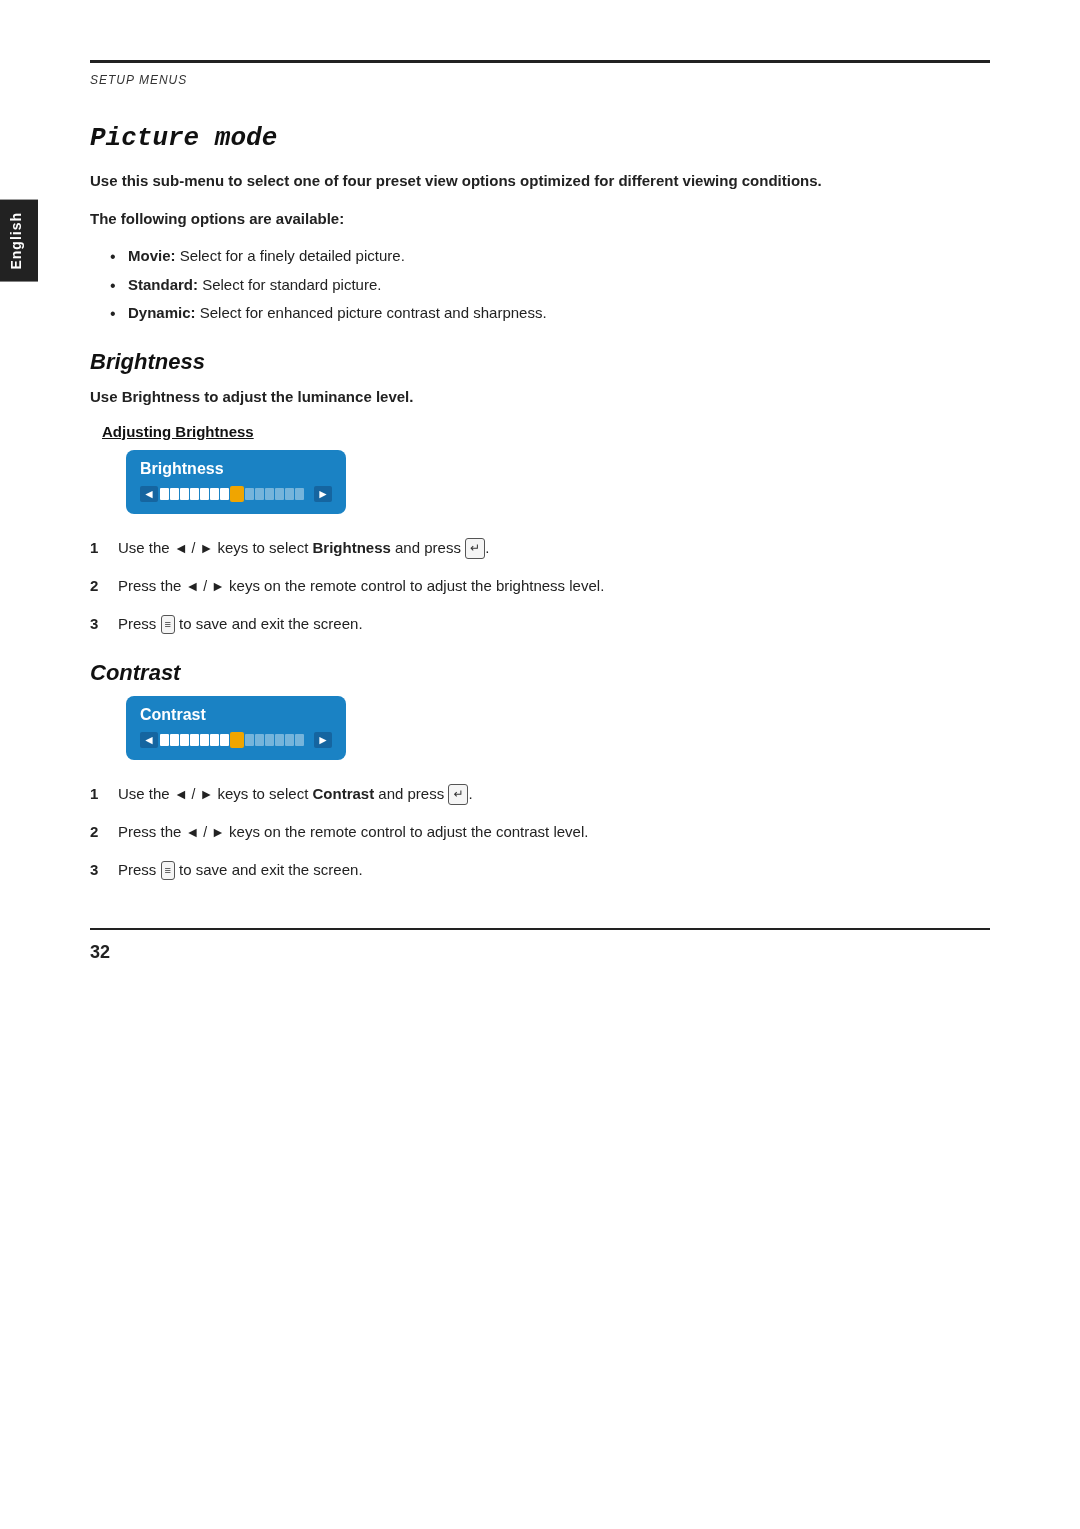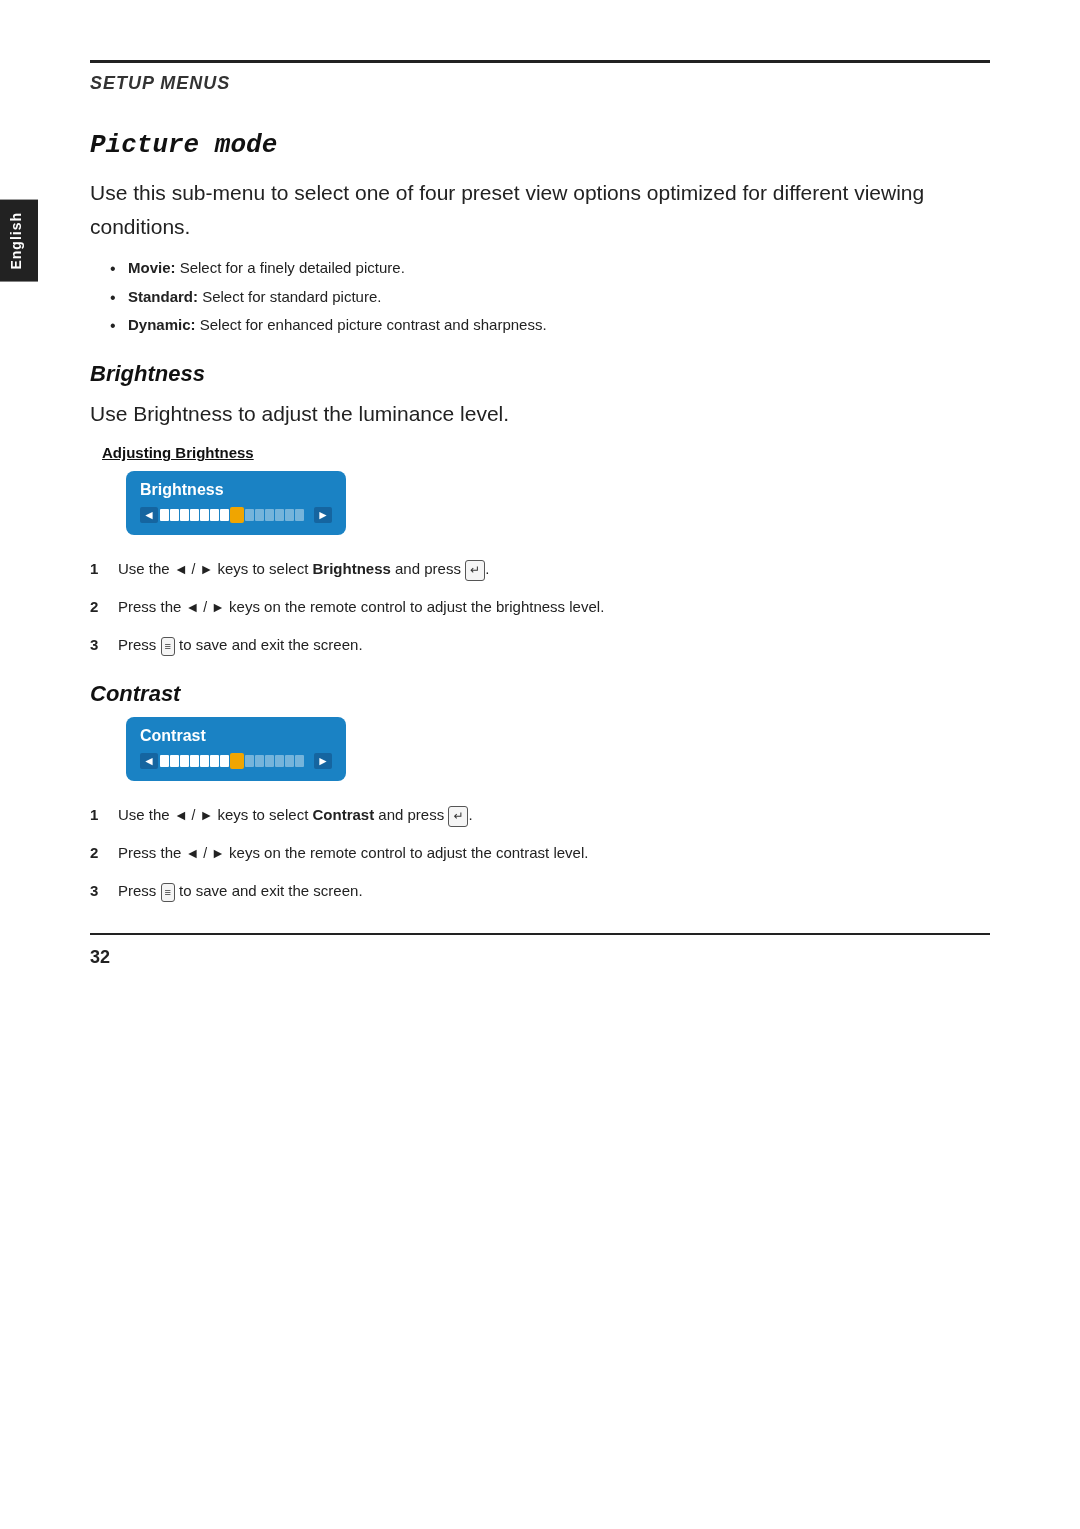--- a/index.html
+++ b/index.html
@@ -45,44 +45,44 @@
 
     
     .header-section {
       border-top: 3px solid #222;
       margin-bottom: 36px;
       padding-top: 10px;
     }
 
     .setup-menus-label {
       font-style: italic;
-      font-size: 18px;
+      font-size: 12px;
       color: #333;
       letter-spacing: 1px;
       text-transform: uppercase;
       margin-bottom: 0;
-      font-weight: bold;
     }
 
     
     .section-title {
       font-size: 26px;
       font-weight: bold;
       font-style: italic;
       margin-bottom: 16px;
       margin-top: 8px;
       color: #111;
       font-family: Liberation Mono, monospace;
     }
 
     .section-description {
-      font-size: 21px;
+      font-size: 15px;
       line-height: 1.6;
       margin-bottom: 14px;
       color: #222;
+      font-weight: bold;
     }
 
     .bullet-list {
       list-style: none;
       margin-left: 20px;
       margin-bottom: 24px;
     }
 
     .bullet-list li {
       position: relative;
@@ -245,21 +245,21 @@
       padding: 0px 3px;
       font-size: 11px;
       vertical-align: middle;
       background: #f5f5f5;
       color: #333;
     }
 
     
     .footer-section {
       border-top: 2px solid #222;
-      margin-top: 30px;
+      margin-top: 46px;
       padding-top: 12px;
       display: flex;
       align-items: center;
     }
 
     .page-number {
       font-size: 18px;
       font-weight: bold;
       color: #222;
     }
@@ -273,20 +273,21 @@
     <span>English</span>
   </div>
 
   <div class="header-section">
     <div class="setup-menus-label">Setup Menus</div>
   </div>
 
   <div class="picture-mode-section">
     <div class="section-title">Picture mode</div>
     <p class="section-description">Use this sub-menu to select one of four preset view options optimized for different viewing conditions.</p>
+    <p class="section-description">The following options are available:</p>
     <ul class="bullet-list">
       <li><strong>Movie:</strong> Select for a finely detailed picture.</li>
       <li><strong>Standard:</strong> Select for standard picture.</li>
       <li><strong>Dynamic:</strong> Select for enhanced picture contrast and sharpness.</li>
     </ul>
   </div>
 
   <div class="brightness-section">
     <div class="subsection-title">Brightness</div>
     <p class="section-description">Use Brightness to adjust the luminance level.</p>

